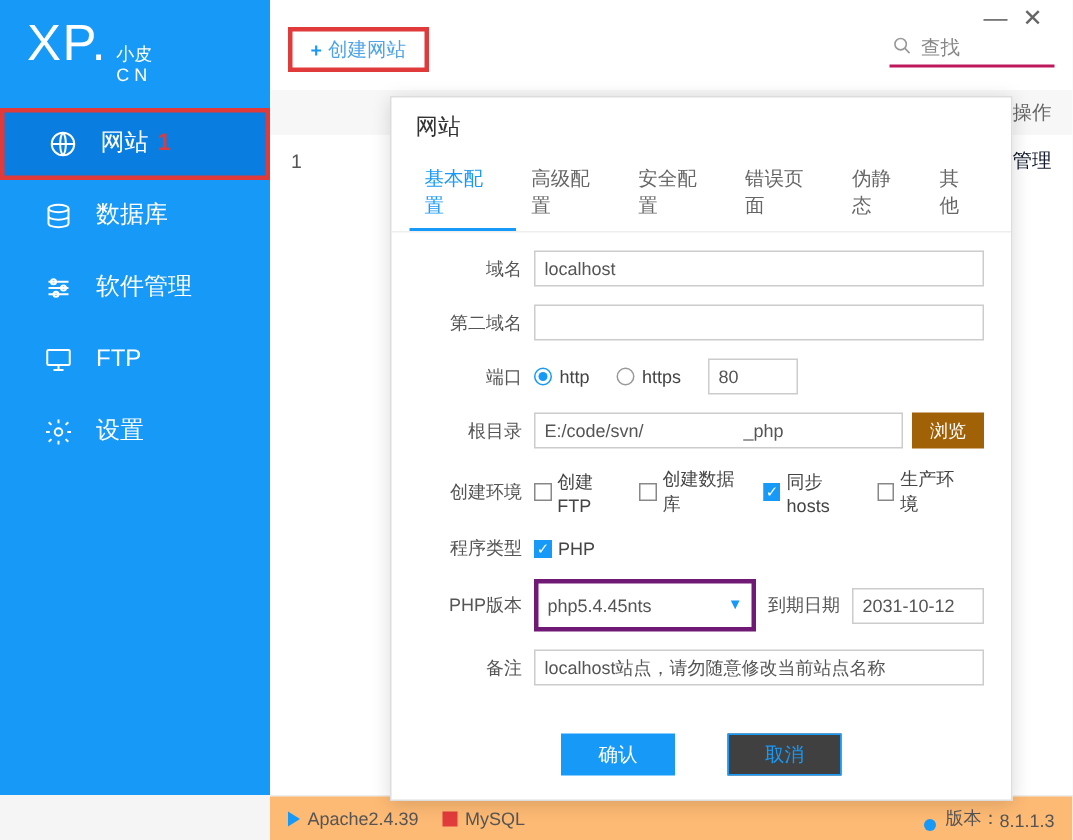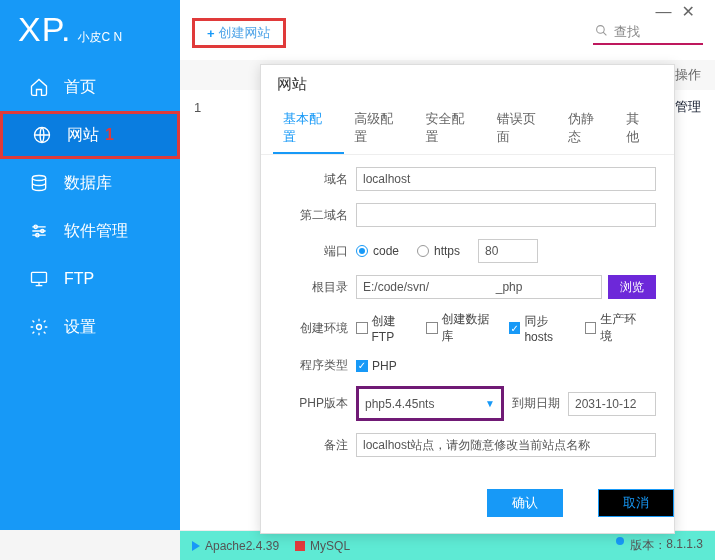--- a/index.html
+++ b/index.html
@@ -1,20 +1,20 @@
 <!DOCTYPE html>
 <html><head>
   <meta charset="utf-8">
   <style>
     * { margin: 0; padding: 0; box-sizing: border-box; font-family: "Microsoft YaHei", Arial, sans-serif; }
     body { width: 715px; height: 560px; background: #f5f5f5; position: relative; overflow: hidden; }
     .sidebar { position: absolute; left: 0; top: 0; width: 180px; height: 530px; background: #1799f7; color: #fff; }
     .logo { padding: 10px 18px 14px 18px; display: flex; align-items: baseline; }
     .logo-xp { font-size: 34px; font-weight: 300; letter-spacing: 1px; }
-    .logo-side { display: flex; flex-direction: row; margin-left: 6px; font-size: 12px; line-height: 1.2; }
+    .logo-side { display: flex; flex-direction: column; margin-left: 6px; font-size: 12px; line-height: 1.2; }
     .nav-item { display: flex; align-items: center; height: 48px; padding-left: 28px; font-size: 16px; cursor: pointer; }
     .nav-item.active { background: #0a7de0; }
     .nav-item .icon { width: 22px; height: 22px; margin-right: 14px; display: inline-flex; align-items: center; justify-content: center; }
     .nav-item .icon svg { width: 20px; height: 20px; stroke: #fff; fill: none; stroke-width: 1.6; }
     .highlight-red { border: 3px solid #e03a3a; }
     .nav-num { color: #e03a3a; font-weight: bold; margin-left: 6px; }
     .main { position: absolute; left: 180px; top: 0; right: 0; height: 530px; background: #fff; }
     .window-ctrls { position: absolute; right: 10px; top: 2px; font-size: 16px; color: #666; letter-spacing: 10px; }
     .toolbar { margin-top: 18px; padding: 0 12px 6px 12px; display: flex; align-items: center; }
     .create-btn { display: inline-flex; align-items: center; padding: 3px 12px; font-size: 13px; color: #4fa4e8; cursor: pointer; }
@@ -34,57 +34,49 @@
     .tab.active { color: #1799f7; border-bottom: 2px solid #1799f7; }
     .form { padding: 12px 18px 8px 29px; font-size: 12px; }
     .frow { display: flex; align-items: center; margin-bottom: 12px; }
     .flabel { width: 58px; text-align: right; color: #555; margin-right: 8px; flex-shrink: 0; }
     .finput { flex: 1; border: 1px solid #ccc; height: 24px; padding: 0 6px; font-size: 12px; color: #555; background: #fff; }
     .finput.sm { width: 60px; flex: none; }
     .radio-lbl { display: inline-flex; align-items: center; margin-right: 18px; color: #444; }
     .radio-dot { width: 12px; height: 12px; border-radius: 50%; border: 1.5px solid #999; margin-right: 5px; display: inline-flex; align-items: center; justify-content: center; }
     .radio-dot.on { border-color: #1799f7; }
     .radio-dot.on::after { content: ""; width: 6px; height: 6px; background: #1799f7; border-radius: 50%; }
-    .browse-btn { background: #6d28d9; color: #fff; border: none; padding: 0 12px; height: 24px; font-size: 12px; margin-left: 6px; cursor: pointer; }
+    .browse-btn { background: #a16207; color: #fff; border: none; padding: 0 12px; height: 24px; font-size: 12px; margin-left: 6px; cursor: pointer; }
     .chk { display: inline-flex; align-items: center; margin-right: 10px; color: #444; }
     .chkbox { width: 12px; height: 12px; border: 1px solid #888; margin-right: 4px; display: inline-flex; align-items: center; justify-content: center; font-size: 10px; }
     .chkbox.on { background: #1799f7; border-color: #1799f7; color: #fff; }
     .select-box { flex: 1; border: 3px solid #701a75; height: 35px; padding: 0 6px; font-size: 12px; color: #555; display: flex; align-items: center; justify-content: space-between; }
     .select-box .caret { color: #1799f7; font-size: 10px; }
     .mlabel { color: #555; margin: 0 8px; }
-    .btns { display: flex; justify-content: flex-end; gap: 35px; padding: 12px 0 16px 0; }
+    .btns { display: flex; justify-content: center; gap: 35px; padding: 12px 0 16px 0; }
     .pbtn { width: 76px; height: 28px; border: none; font-size: 13px; cursor: pointer; }
     .pbtn.ok { background: #1799f7; color: #fff; }
-    .pbtn.cancel { background: #000000; color: #1799f7; border: 1px solid #1799f7; }
-    .statusbar { position: absolute; left: 180px; bottom: 0; right: 0; height: 30px; background: #5eead4; border-top: 1px solid #eee; display: flex; align-items: center; padding: 0 12px; font-size: 12px; color: #555; }
+    .pbtn.cancel { background: #404040; color: #1799f7; border: 1px solid #1799f7; }
+    .statusbar { position: absolute; left: 180px; bottom: 0; right: 0; height: 30px; background: #fdba74; border-top: 1px solid #eee; display: flex; align-items: center; padding: 0 12px; font-size: 12px; color: #555; }
     .svc { display: inline-flex; align-items: center; margin-right: 16px; }
     .tri { width: 0; height: 0; border-top: 5px solid transparent; border-bottom: 5px solid transparent; margin-right: 5px; }
     .tri.blue { border-left: 8px solid #1799f7; }
     .sq { width: 10px; height: 10px; background: #e23b3b; margin-right: 5px; }
-    .ver { margin-left: auto; display: inline-flex; align-items: flex-start; }
+    .ver { margin-left: auto; display: inline-flex; align-items: flex-end; }
     .vdot { width: 8px; height: 8px; background: #1799f7; border-radius: 50%; margin-right: 6px; }
   </style>
 </head>
 <body>
 
 <div class="sidebar">
   <div class="logo">
     <span class="logo-xp">XP.</span>
     <span class="logo-side">
       <span>小皮</span>
       <span>C N</span>
     </span>
-  </div>
-  <div class="nav-item">
-    <span class="icon">
-        <svg viewBox="0 0 24 24">
-          <path d="M3 11l9-8 9 8v9a2 2 0 0 1-2 2h-4v-7h-6v7H5a2 2 0 0 1-2-2z"></path>
-        </svg>
-      </span>
-    <span>首页</span>
   </div>
   <div class="nav-item active highlight-red">
     <span class="icon">
         <svg viewBox="0 0 24 24">
           <circle cx="12" cy="12" r="9"></circle>
           <path d="M3 12h18M12 3c3 3 3 15 0 18M12 3c-3 3-3 15 0 18"></path>
         </svg>
       </span>
     <span>网站</span>
     <span class="nav-num">1</span>
@@ -177,21 +169,21 @@
       <input class="finput" value="localhost" style="">
     </div>
     <div class="frow">
       <span class="flabel">第二域名</span>
       <input class="finput" style="">
     </div>
     <div class="frow">
       <span class="flabel">端口</span>
       <span class="radio-lbl">
           <span class="radio-dot on"></span>
-          <span>code</span>
+          <span>http</span>
         </span>
       <span class="radio-lbl">
           <span class="radio-dot"></span>
           <span>https</span>
         </span>
       <input class="finput sm" value="80" style="">
     </div>
     <div class="frow">
       <span class="flabel">根目录</span>
       <input class="finput" value="E:/code/svn/                    _php" style="">

